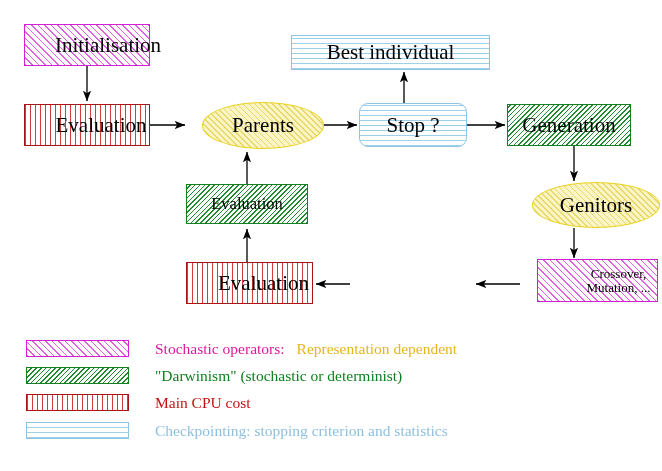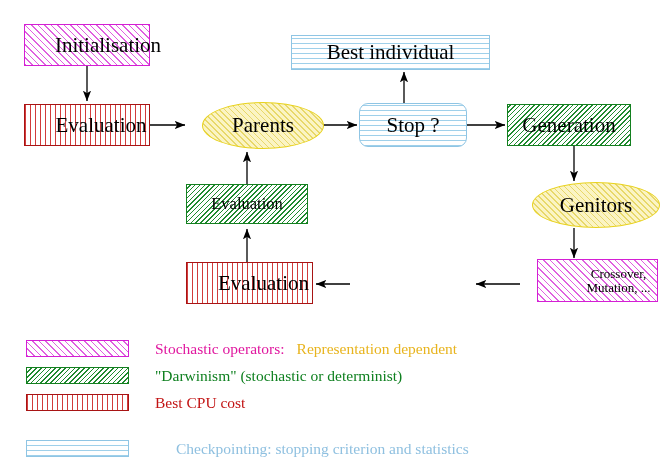--- a/index.html
+++ b/index.html
@@ -229,23 +229,23 @@
       </span>
     </div>
 
     <div class="legend-row" style="top:31px;">
       <span class="swatch fill-green"></span>
       <span class="legend-text" style="color:#0f8020;">"Darwinism" (stochastic or determinist)</span>
     </div>
 
     <div class="legend-row" style="top:58px;">
       <span class="swatch fill-red"></span>
-      <span class="legend-text" style="color:#c21313;">Best CPU cost</span>
-    </div>
-
-    <div class="legend-row" style="top:104px;gap:21px;">
+      <span class="legend-text" style="color:#c21313;">Main CPU cost</span>
+    </div>
+
+    <div class="legend-row" style="top:86px;">
       <span class="swatch fill-blue"></span>
       <span class="legend-text" style="color:#8fc0e0;">Checkpointing: stopping criterion and statistics</span>
     </div>
 
   </div>
 
 </div>
 
 </body></html>

